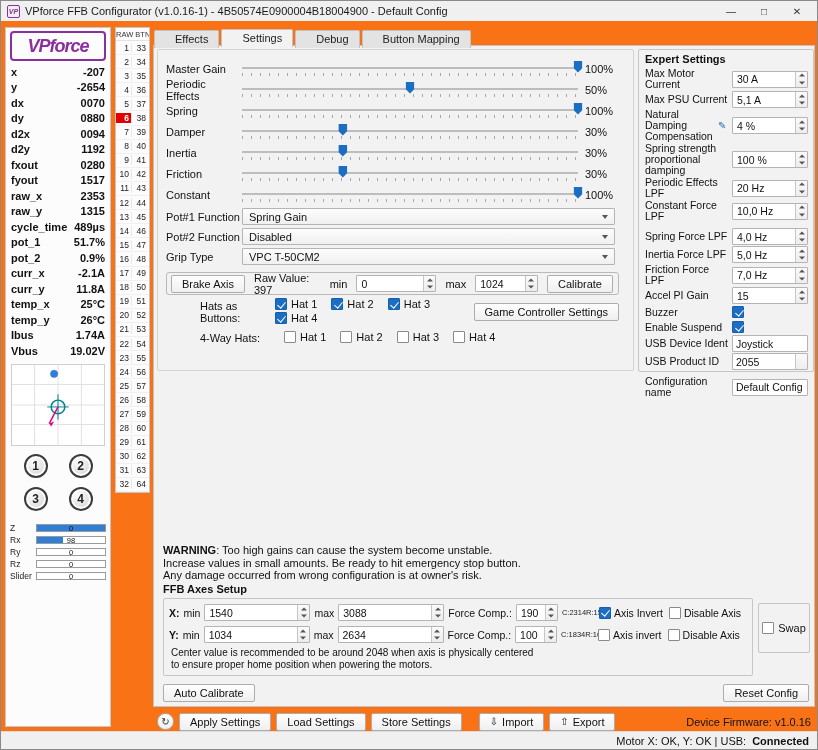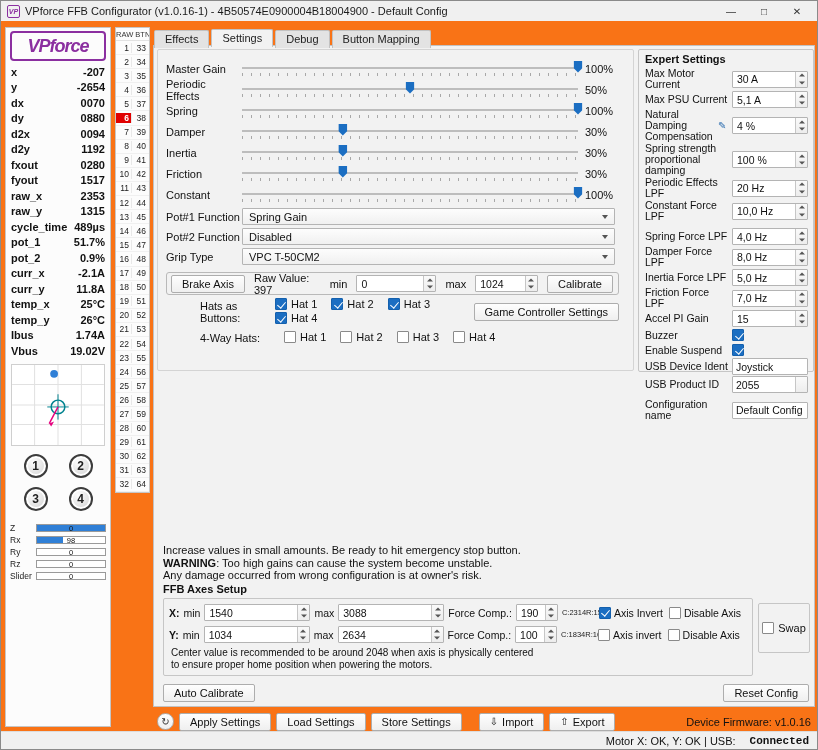--- a/index.html
+++ b/index.html
@@ -48,21 +48,21 @@
   .raw-header { font-size:7.5px; text-align:center; white-space:nowrap; color:#333;
                 height:13px; line-height:13px; border-bottom:1px solid #e2e2e2; overflow:hidden; }
   .raw-row { display:flex; height:14.1px; align-items:center; border-bottom:1px solid #f0f0f0; }
   .rn { width:15px; text-align:right; padding-right:2px; font-size:8.5px; color:#222; }
   .rn.hl { background:#e00000; color:#fff; font-weight:bold; }
   .rv { flex:1; text-align:right; padding-right:3px; font-size:8.5px; color:#222;
         border-left:1px solid #e8e8e8; }
 
   
   .tabbar { position:absolute; left:153px; top:27px; height:18px; display:flex; z-index:2; }
-  .tab { padding:2px 10px 3px 10px; border:1px solid #c2c2c2; border-bottom:none;
+  .tab { padding:2px 10px 3px 20px; border:1px solid #c2c2c2; border-bottom:none;
          background:#e3e3e3; margin-right:2px; border-radius:2px 2px 0 0; font-size:11px;
          position:relative; top:2px; color:#222; }
   .tab.active { background:#f2f2f2; top:1px; padding-bottom:5px; z-index:3; }
 
   .tab-pane { position:absolute; left:152px; top:44px; width:662px; height:662px;
               border:1px solid #c2c2c2; background:#f2f2f2; }
 
   
   .settings-group { position:absolute; left:3px; top:3px; width:477px; height:322px;
                     border:1px solid #d4d4d4; border-radius:2px; padding:8px 14px 0 8px; }
@@ -163,21 +163,21 @@
              display:flex; align-items:center; gap:5px; }
   .refresh-btn { width:17px; height:17px; border:1px solid #adadad; border-radius:50%;
                  background:linear-gradient(#fefefe,#efefef); display:flex; align-items:center;
                  justify-content:center; font-size:10px; color:#333; }
   .imp-btn { margin-left:12px; }
   .bicon { font-size:10px; }
   .firmware { margin-left:auto; font-size:11px; }
   .statusbar { position:absolute; left:0; right:0; bottom:0; height:18px;
                border-top:1px solid #dcdcdc; display:flex; align-items:center;
                justify-content:flex-end; padding-right:8px; font-size:11px; background:#f0f0f0; }
-  .statusbar b { margin-left:14px;font-family:Liberation Mono, monospace; }
+  .statusbar b { margin-left:6px; }
 </style>
 </head>
 <body>
 
 <div class="window">
 
   <div class="titlebar">
     <span class="app-icon">VP</span>
     <span class="title-text">VPforce FFB Configurator (v1.0.16-1) - 4B50574E0900004B18004900 - Default Config</span>
     <span class="wc">—</span>
@@ -803,31 +803,20 @@
 
             <span class="spin espin">
               <span class="spin-val">4,0 Hz</span>
               <span class="spin-btns">
                 <i class="su"></i>
                 <i class="sd"></i>
               </span>
             </span>
           </div>
 
-          <div class="erow">
-            <span class="elabel">Damper Force LPF</span>
-
-            <span class="spin espin">
-              <span class="spin-val">8,0 Hz</span>
-              <span class="spin-btns">
-                <i class="su"></i>
-                <i class="sd"></i>
-              </span>
-            </span>
-          </div>
 
           <div class="erow">
             <span class="elabel">Inertia Force LPF</span>
 
             <span class="spin espin">
               <span class="spin-val">5,0 Hz</span>
               <span class="spin-btns">
                 <i class="su"></i>
                 <i class="sd"></i>
               </span>
@@ -901,22 +890,22 @@
             <span class="elabel">Configuration name</span>
             <span class="efield">
               <span class="fval">Default Config</span>
 
             </span>
           </div>
         </div>
     </div>
 
     <div class="warning">
+      <div><b>WARNING</b><span>: Too high gains can cause the system become unstable.</span></div>
       <div>Increase values in small amounts. Be ready to hit emergency stop button.</div>
-      <div><b>WARNING</b><span>: Too high gains can cause the system become unstable.</span></div>
       <div>Any damage occurred from wrong configuration is at owner's risk.</div>
     </div>
 
     <div class="ffb-title">FFB Axes Setup</div>
     <div class="ffb-group">
       <div>
 
           <div class="frow">
             <span class="faxis">X:</span>
             <span>min</span>

